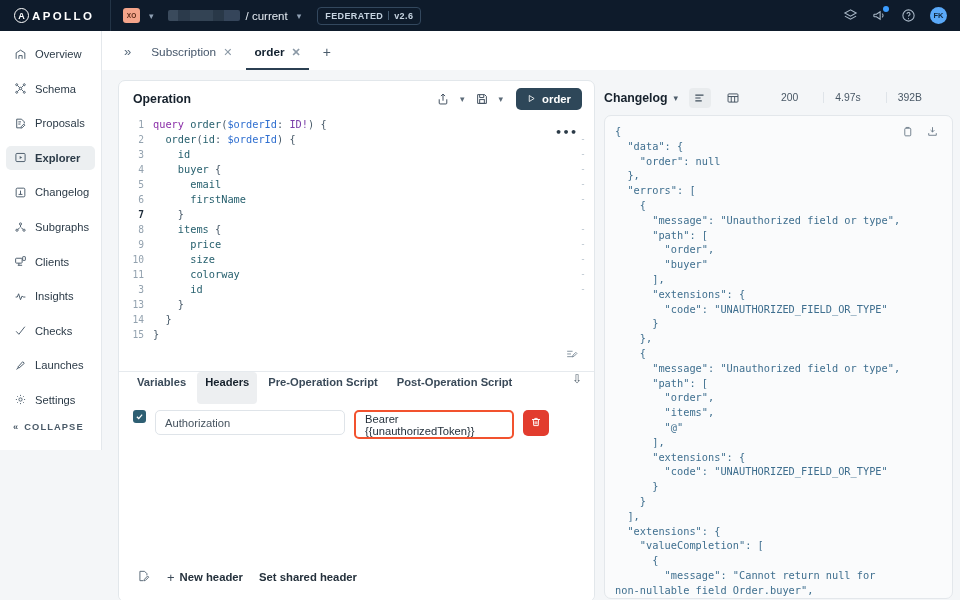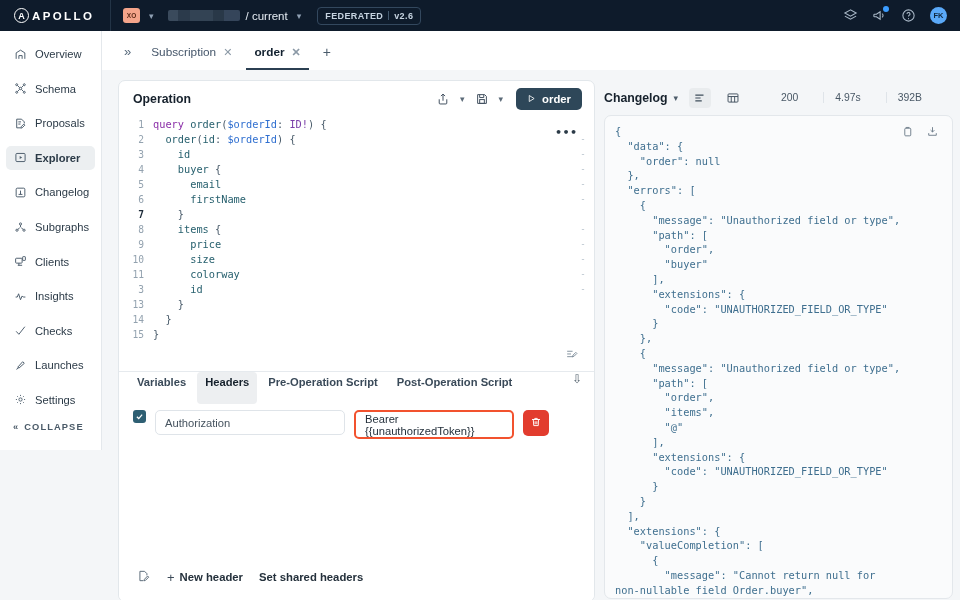--- a/index.html
+++ b/index.html
@@ -550,21 +550,21 @@
           <span style="color:#5d6c7a;">
             <svg width="14" height="14" viewBox="0 0 24 24" fill="none" stroke="currentColor" stroke-width="1.7">
               <path d="M5 4h8l4 4v3"></path>
                 <path d="M5 4v16h6"></path>
               <path d="M20 14l-5.5 5.5-2.5.7.7-2.5L18.2 12 20 14Z"></path>
             </svg></span>
           <div class="pill">
             <span class="plus">+</span>
             <span>New header</span>
           </div>
-          <span>Set shared headers</span>
+          <span>Set shared header</span>
         </div>
       </div>
     </div>
 
     <div class="right-panel">
 
       <div class="resp-head">
         <div class="resp-title">Changelog</div>
         <span class="resp-chev">▾</span>
         <div class="vbtn active">

